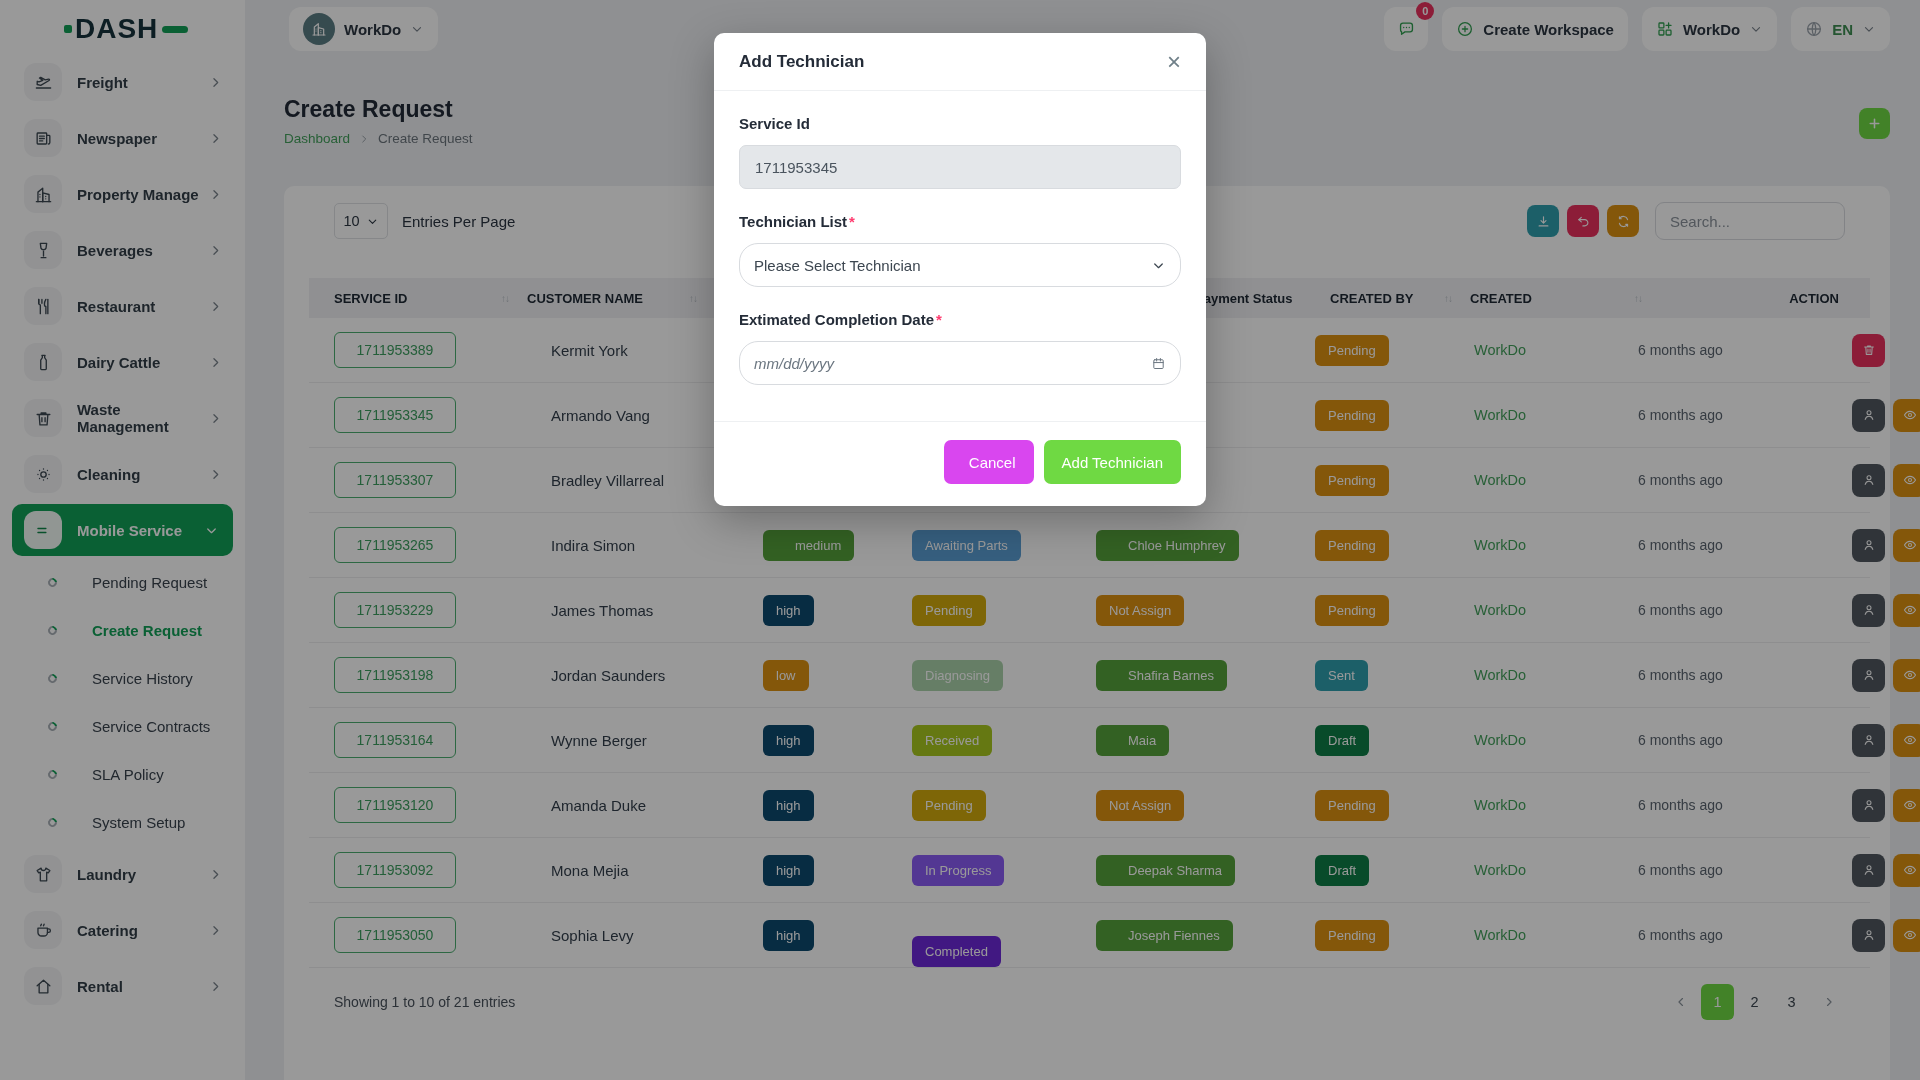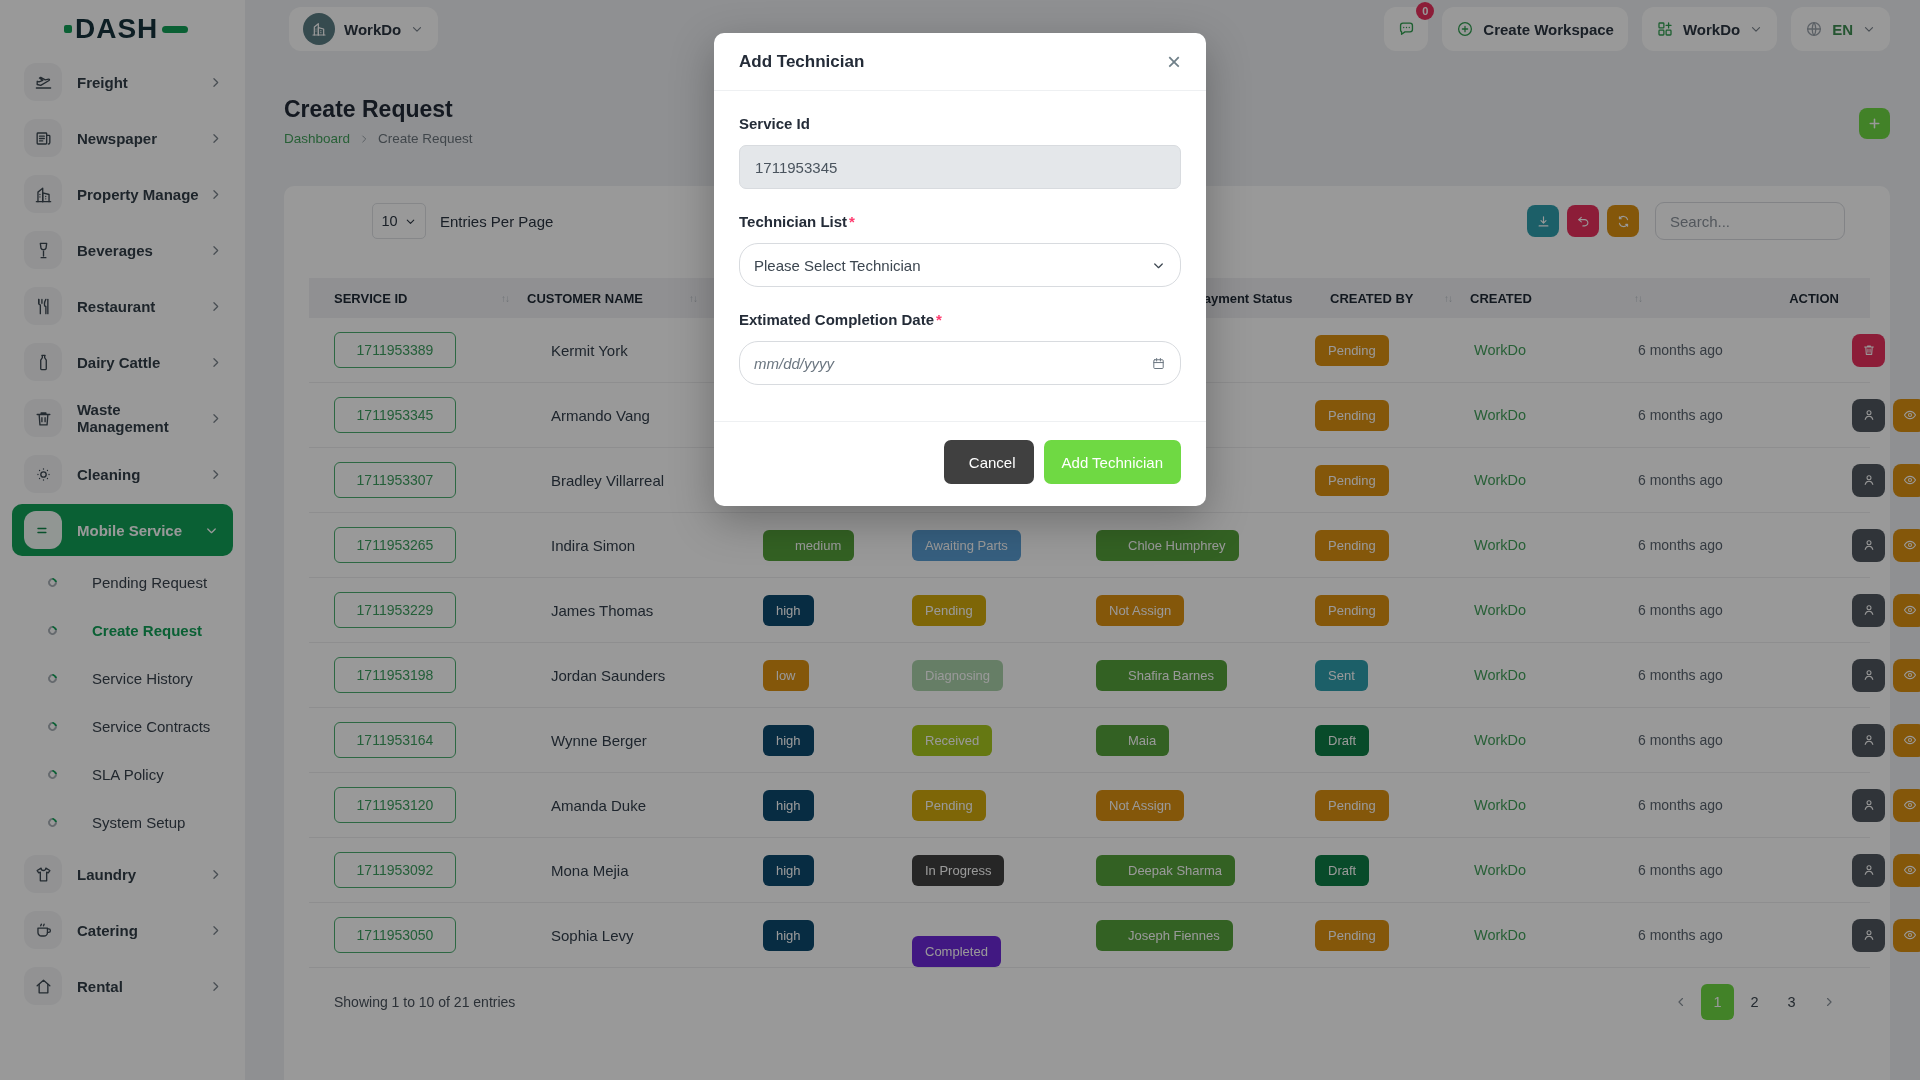--- a/index.html
+++ b/index.html
@@ -40,41 +40,41 @@
   main { position:absolute; left:245px; right:0; top:58px; bottom:0; padding:38px 30px 0 39px; }
   .page-head { display:flex; justify-content:space-between; align-items:flex-start; }
   .page-title { font-size:23px; font-weight:700; color:#222b37; }
   .breadcrumb { margin-top:8px; font-size:13.5px; display:flex; align-items:center; gap:8px; }
   .bc-home { color:#43a05c; cursor:pointer; }
   .bc-sep { color:#98a0a8; } .bc-cur { color:#6c757d; }
   .add-btn { margin-top:12px; width:31px; height:31px; border:none; border-radius:8px; background:#6fd943; color:#fff; display:flex; align-items:center; justify-content:center; cursor:pointer; }
 
   .card { margin-top:40px; background:#fff; border-radius:10px; padding:16px 45px 0 50px; height:calc(100% - 132px + 132px); min-height:832px; }
   .toolbar { display:flex; align-items:center; }
-  .entries-select { width:54px; height:36px; border:1px solid #dfe1e5; border-radius:5px; display:flex; align-items:center; justify-content:center; gap:6px; font-size:14.5px; color:#2c3642; cursor:pointer; background:#fff;margin-left:38px; }
+  .entries-select { width:54px; height:36px; border:1px solid #dfe1e5; border-radius:5px; display:flex; align-items:center; justify-content:center; gap:6px; font-size:14.5px; color:#2c3642; cursor:pointer; background:#fff; }
   .entries-label { margin-left:14px; font-size:15px; font-weight:500; color:#2a3441; }
   .toolbar .spacer { flex:1; }
   .tool-btn { width:32px; height:32px; border:none; border-radius:8px; color:#fff; display:flex; align-items:center; justify-content:center; margin-left:8px; cursor:pointer; }
   .tb-teal { background:#2f9fae; } .tb-danger { background:#e9315e; } .tb-orange { background:#dd9112; }
   .search-box { margin-left:16px; width:190px; height:38px; border:1px solid #d9dbe0; border-radius:9px; padding:0 14px; font-size:15px; color:#2c3642; outline:none; font-family:inherit; }
   .search-box::placeholder { color:#8a929b; }
 
   .table-wrap { margin:38px -25px 0; }
   .tgrid { display:grid; grid-template-columns:193px 188px 125px 160px 195px 135px 140px 190px 1fr; align-items:center; padding:0 25px; }
   .thead { background:#f0f1f4; height:40px; }
   .th { font-size:13px; font-weight:700; color:#1f2935; display:flex; align-items:center; }
   .th .sort { margin-left:auto; padding-right:18px; font-size:10px; color:#b9bfc6; letter-spacing:-1px; }
   .th:last-child { justify-content:flex-end; padding-right:6px; }
   .trow { height:65px; border-bottom:1px solid #ededef;gap:24px; }
   .sid-badge { display:inline-block; border:1px solid #4cae70; color:#3d9e60; border-radius:6px; padding:9px 0; width:122px; text-align:center; font-size:14px; }
   .cust { font-size:15px; color:#333f4c; }
   .bdg { display:inline-block; color:#fff; font-size:13px; font-weight:500; border-radius:6px; padding:8px 13px; max-width:100%; white-space:nowrap; }
   .bv-danger{background:#0c4a6e;} .bv-green{background:#55a23b;padding-left:32px;} .bv-orange{background:#dd9112;}
   .bv-gold{background:#d2ab0c;} .bv-blue{background:#5b9fd4;} .bv-pale{background:#abd2ab;}
-  .bv-lime{background:#a9c81e;} .bv-steel{background:#404040;} .bv-success{background:#6d28d9;margin-top:32px;}
+  .bv-lime{background:#a9c81e;} .bv-steel{background:#8b5cf6;} .bv-success{background:#6d28d9;margin-top:32px;}
   .bv-teal{background:#2f9fae;} .bv-darkgreen{background:#0e7e46;}
   .wd-link { color:#43a05c; font-size:14.5px; cursor:pointer; }
   .created { color:#5b6570; font-size:14px; }
   .actions { display:flex; justify-content:flex-end; gap:8px; }
   .act-btn { width:33px; height:33px; border:none; border-radius:8px; color:#fff; display:flex; align-items:center; justify-content:center; cursor:pointer; }
   .ab-grey{background:#515860;} .ab-orange{background:#dd9112;} .ab-teal{background:#2f9fae;}
   .ab-danger{background:#e9315e;} .ab-green{background:#0e7e46;}
 
   .pagi { display:flex; align-items:center; justify-content:space-between; margin:16px -25px 0; padding:0 25px 24px; }
   .pagi-summary { font-size:14px; color:#49525c; }
@@ -90,21 +90,21 @@
   .modal-title { font-size:17px; font-weight:700; color:#242c38; }
   .modal-close { border:none; background:none; font-size:24px; line-height:1; color:#708089; cursor:pointer; }
   .modal-body { padding:24px 25px 18px; }
   .f-label { font-size:15px; font-weight:600; color:#242c38; margin-bottom:10px; height:20px; }
   .req { color:#ff3a6e; margin-left:2px; }
   .f-readonly { height:44px; background:#e4e7ea; border:1px solid #d8dbdf; border-radius:7px; display:flex; align-items:center; padding:0 15px; font-size:15px; color:#4a545e; margin-bottom:24px; }
   .f-select, .f-date { height:44px; background:#fff; border:1px solid #d8dbdf; border-radius:19px; display:flex; align-items:center; justify-content:space-between; padding:0 14px; font-size:15px; color:#3c4650; margin-bottom:24px; cursor:pointer; }
   .f-date { margin-bottom:0; color:#6b7680;font-style:italic; }
   .modal-footer { display:flex; justify-content:flex-end; gap:10px; padding:18px 25px 22px; border-top:1px solid #eef0f2; margin-top:18px; }
   .btn { border:none; border-radius:7px; height:44px; padding:0 18px; font-size:15px; font-weight:500; color:#fff; cursor:pointer; font-family:inherit; }
-  .btn-cancel { background:#404040;padding-left:25px; } .btn-submit { background:#6fd943; }
+  .btn-cancel { background:#d946ef;padding-left:25px; } .btn-submit { background:#6fd943; }
   .icn { display:block; }
 </style>
 </head>
 <body>
 
 <aside class="sidebar">
   <div class="logo">
     <span class="logo-dot"></span>
     <span class="logo-text">DASH</span>
     <span class="logo-bar"></span>

